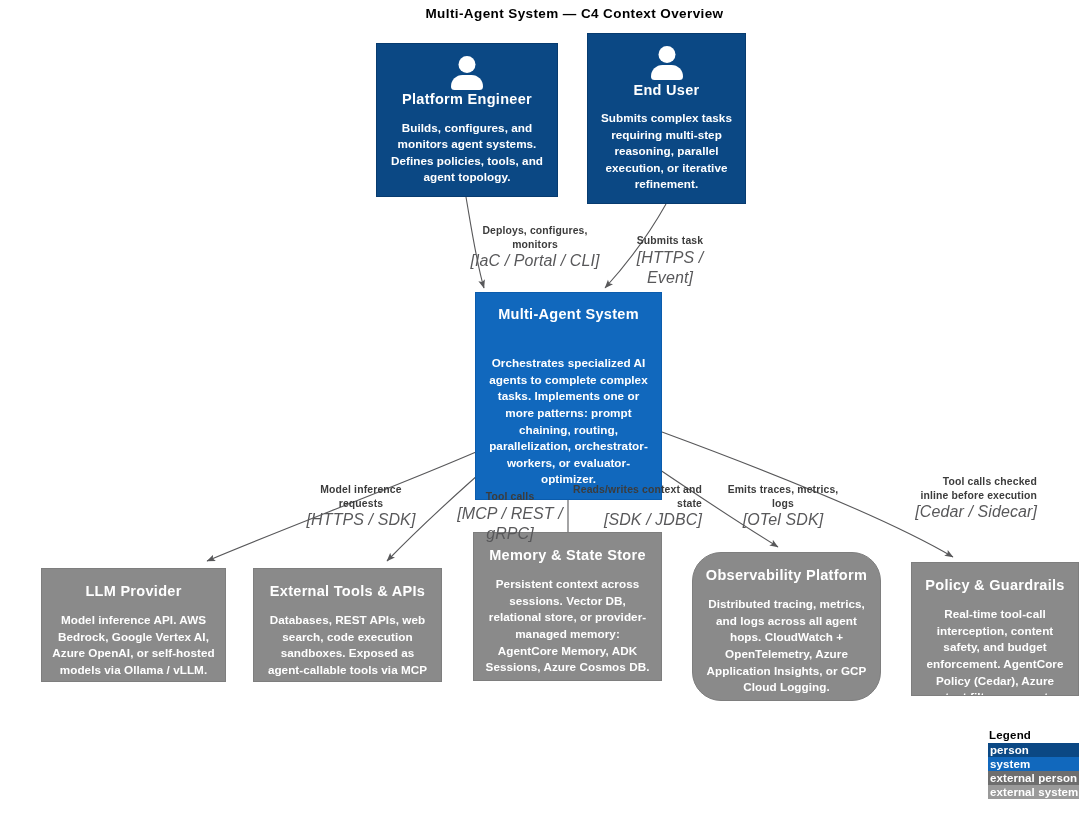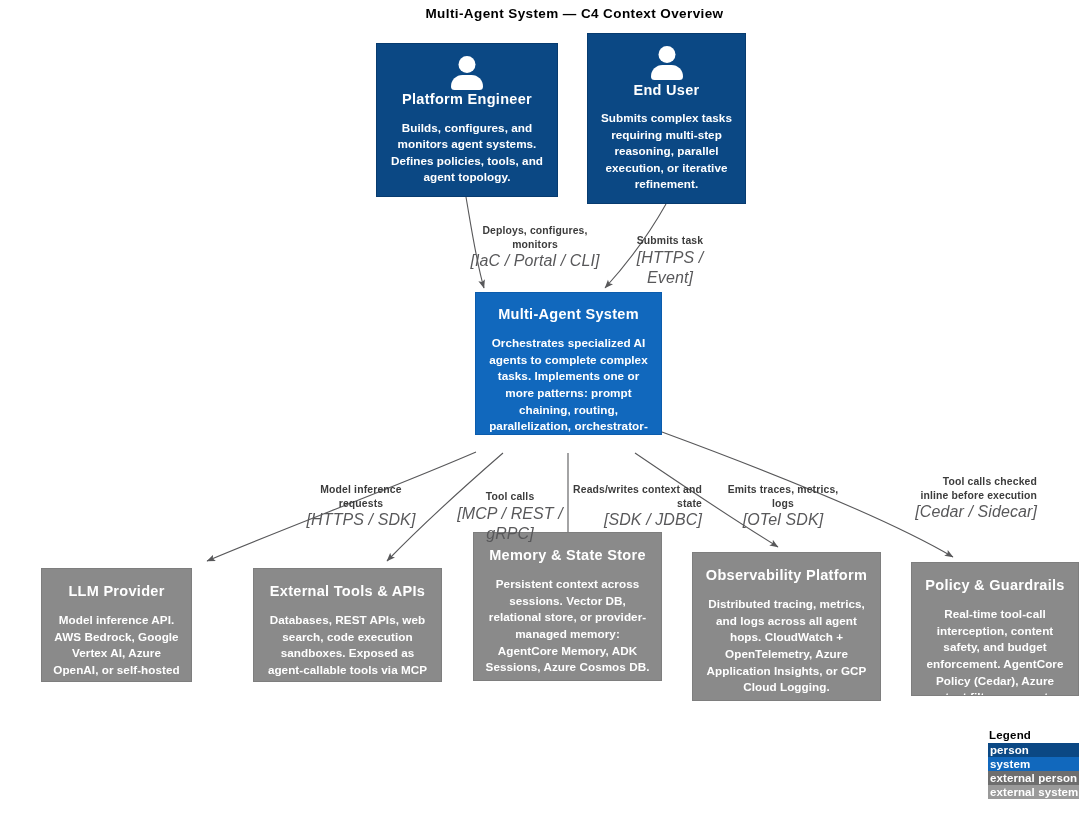--- a/index.html
+++ b/index.html
@@ -210,41 +210,41 @@
 
   <div class="node person" style="left:552px; top:33px; width:159px; height:171px;">
     <span class="person-icon">
       <span class="head"></span>
         <span class="body"></span>
     </span>
     <div class="node-title">End User</div>
     <div class="node-desc">Submits complex tasks requiring multi-step reasoning, parallel execution, or iterative refinement.</div>
   </div>
 
-  <div class="node system" style="left:440px; top:292px; width:187px; height:143px;">
+  <div class="node system" style="left:440px; top:292px; width:187px; height:208px;gap:20px;">
     <div class="node-title">Multi-Agent System</div>
     <div class="node-desc">Orchestrates specialized AI agents to complete complex tasks. Implements one or more patterns: prompt chaining, routing, parallelization, orchestrator-workers, or evaluator-optimizer.</div>
   </div>
 
-  <div class="node external" style="left:6px; top:568px; width:151px; height:114px;">
+  <div class="node external" style="left:6px; top:568px; width:185px; height:114px;">
     <div class="node-title">LLM Provider</div>
     <div class="node-desc">Model inference API. AWS Bedrock, Google Vertex AI, Azure OpenAI, or self-hosted models via Ollama / vLLM.</div>
   </div>
 
   <div class="node external" style="left:218px; top:568px; width:189px; height:114px;">
     <div class="node-title">External Tools &amp; APIs</div>
     <div class="node-desc">Databases, REST APIs, web search, code execution sandboxes. Exposed as agent-callable tools via MCP servers or direct HTTP.</div>
   </div>
 
   <div class="node external" style="left:438px; top:532px; width:189px; height:149px;">
     <div class="node-title">Memory &amp; State Store</div>
     <div class="node-desc">Persistent context across sessions. Vector DB, relational store, or provider-managed memory: AgentCore Memory, ADK Sessions, Azure Cosmos DB.</div>
   </div>
 
-  <div class="node external" style="left:657px; top:552px; width:189px; height:149px;">
+  <div class="node external" style="left:657px; top:552px; width:189px; height:149px;border-radius:29px;">
     <div class="node-title">Observability Platform</div>
     <div class="node-desc">Distributed tracing, metrics, and logs across all agent hops. CloudWatch + OpenTelemetry, Azure Application Insights, or GCP Cloud Logging.</div>
   </div>
 
   <div class="node external" style="left:876px; top:562px; width:168px; height:134px;">
     <div class="node-title">Policy &amp; Guardrails</div>
     <div class="node-desc">Real-time tool-call interception, content safety, and budget enforcement. AgentCore Policy (Cedar), Azure content filters, or custom middleware.</div>
   </div>
 
   <div class="edge-label" style="left:435px; top:224px; width:130px;">

